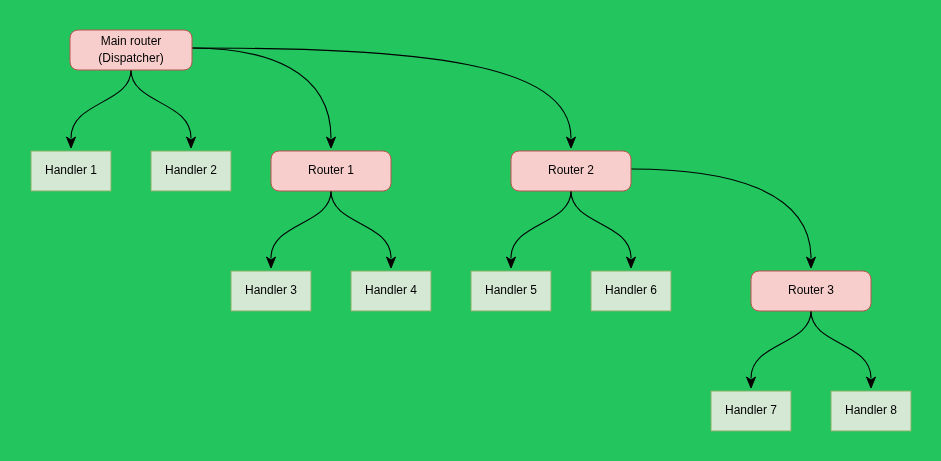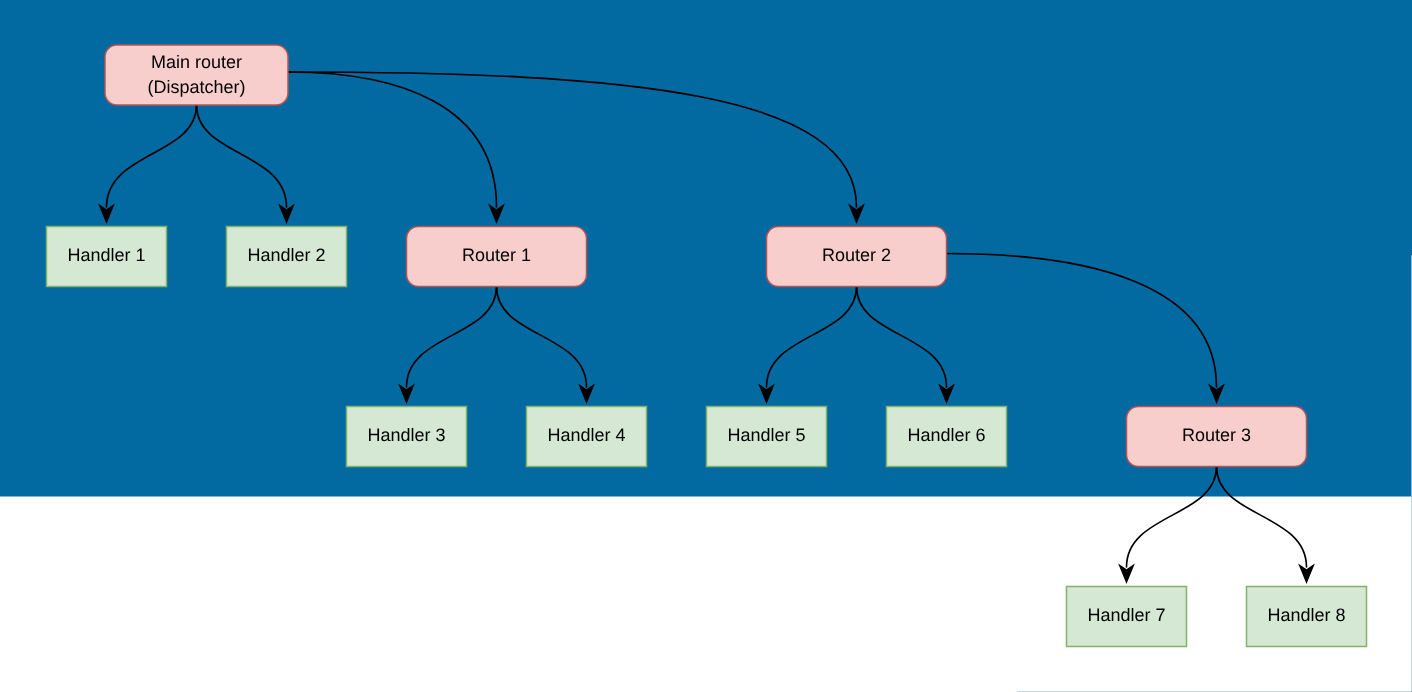--- a/index.html
+++ b/index.html
@@ -9,22 +9,22 @@
   }
   body {
     width: 941px;
     height: 461px;
     overflow: hidden;
     font-family: "Liberation Sans", sans-serif;
   }
   #diagram-root {
     position: relative;
     width: 941px;
-    height: 331px;
-    background: #0369a1;
+    height: 461px;
+    background: #22c55e;
   }
   svg#flow {
     position: absolute;
     left: 0;
     top: 0;
     width: 941px;
     height: 461px;
     display: block;
   }
   .node-rect {

